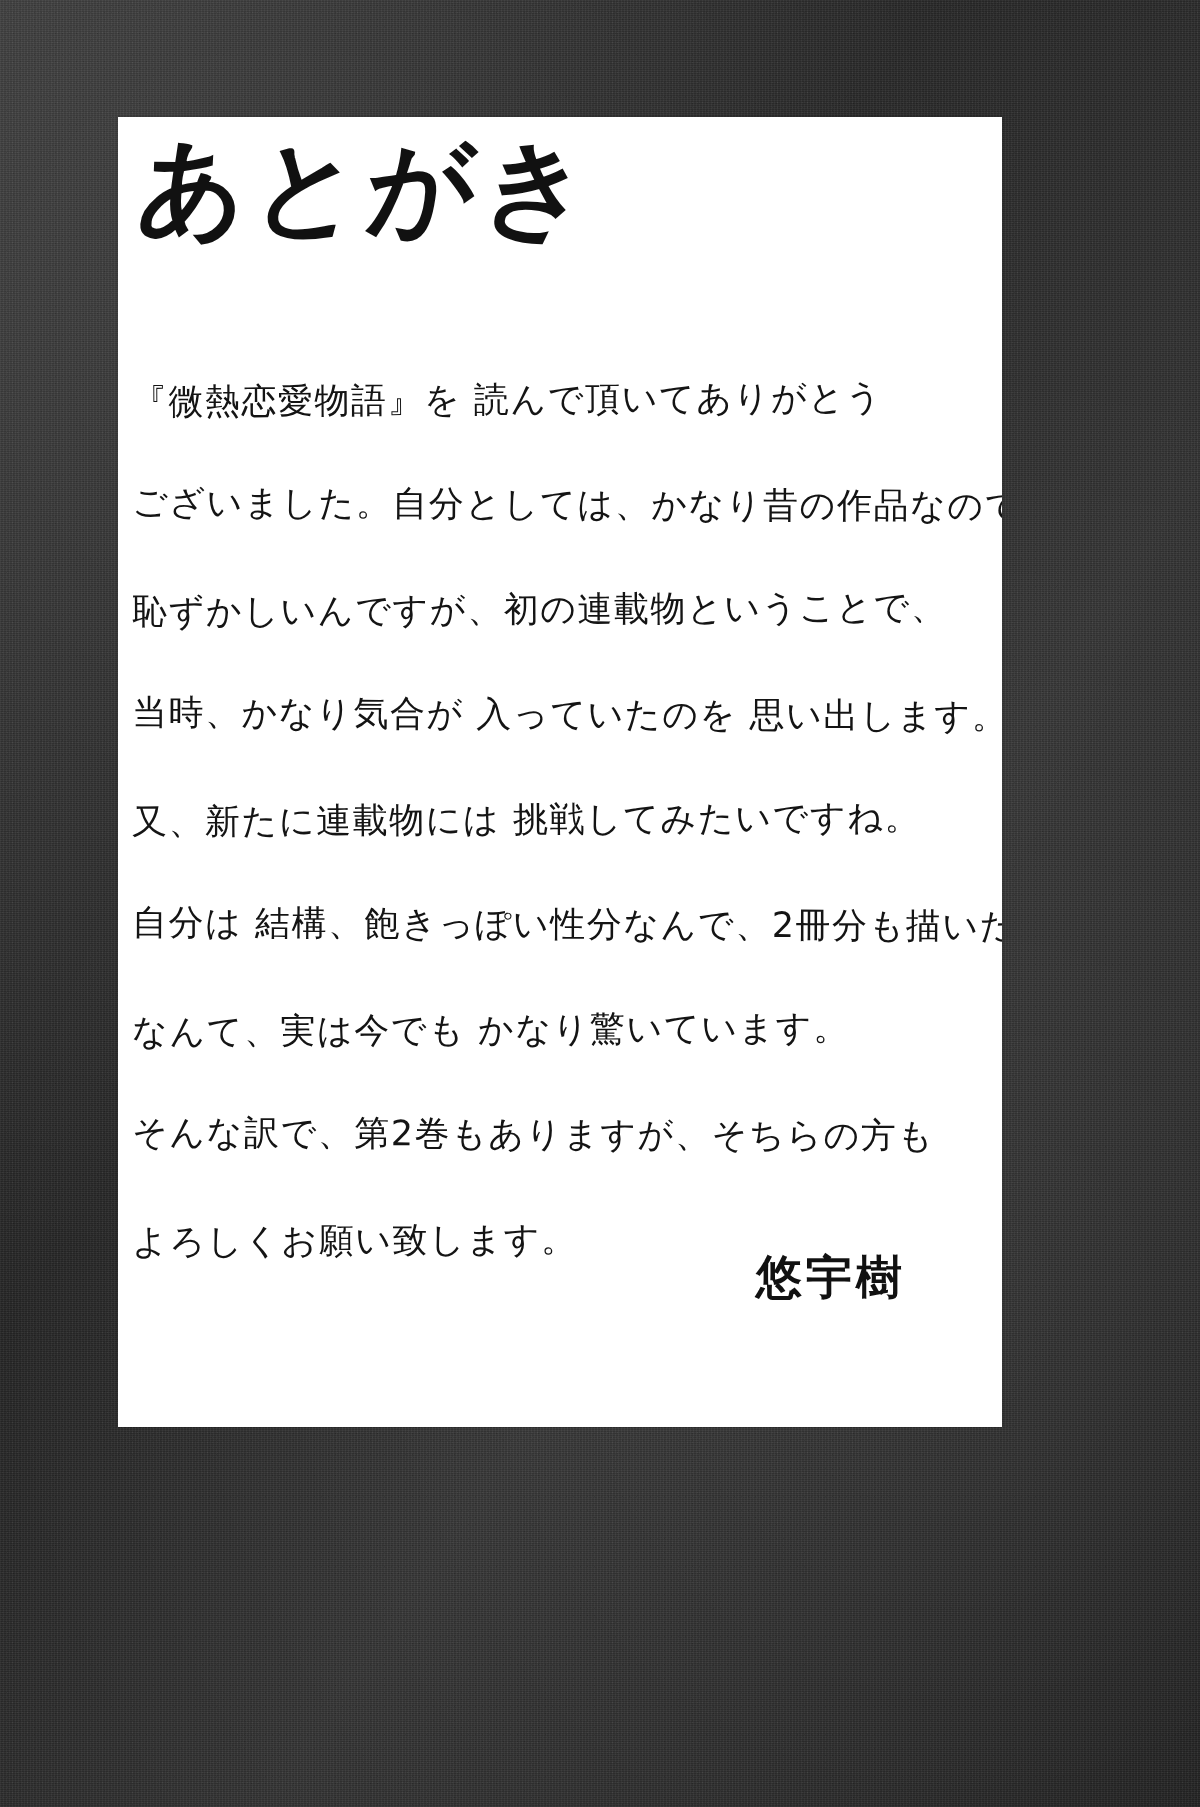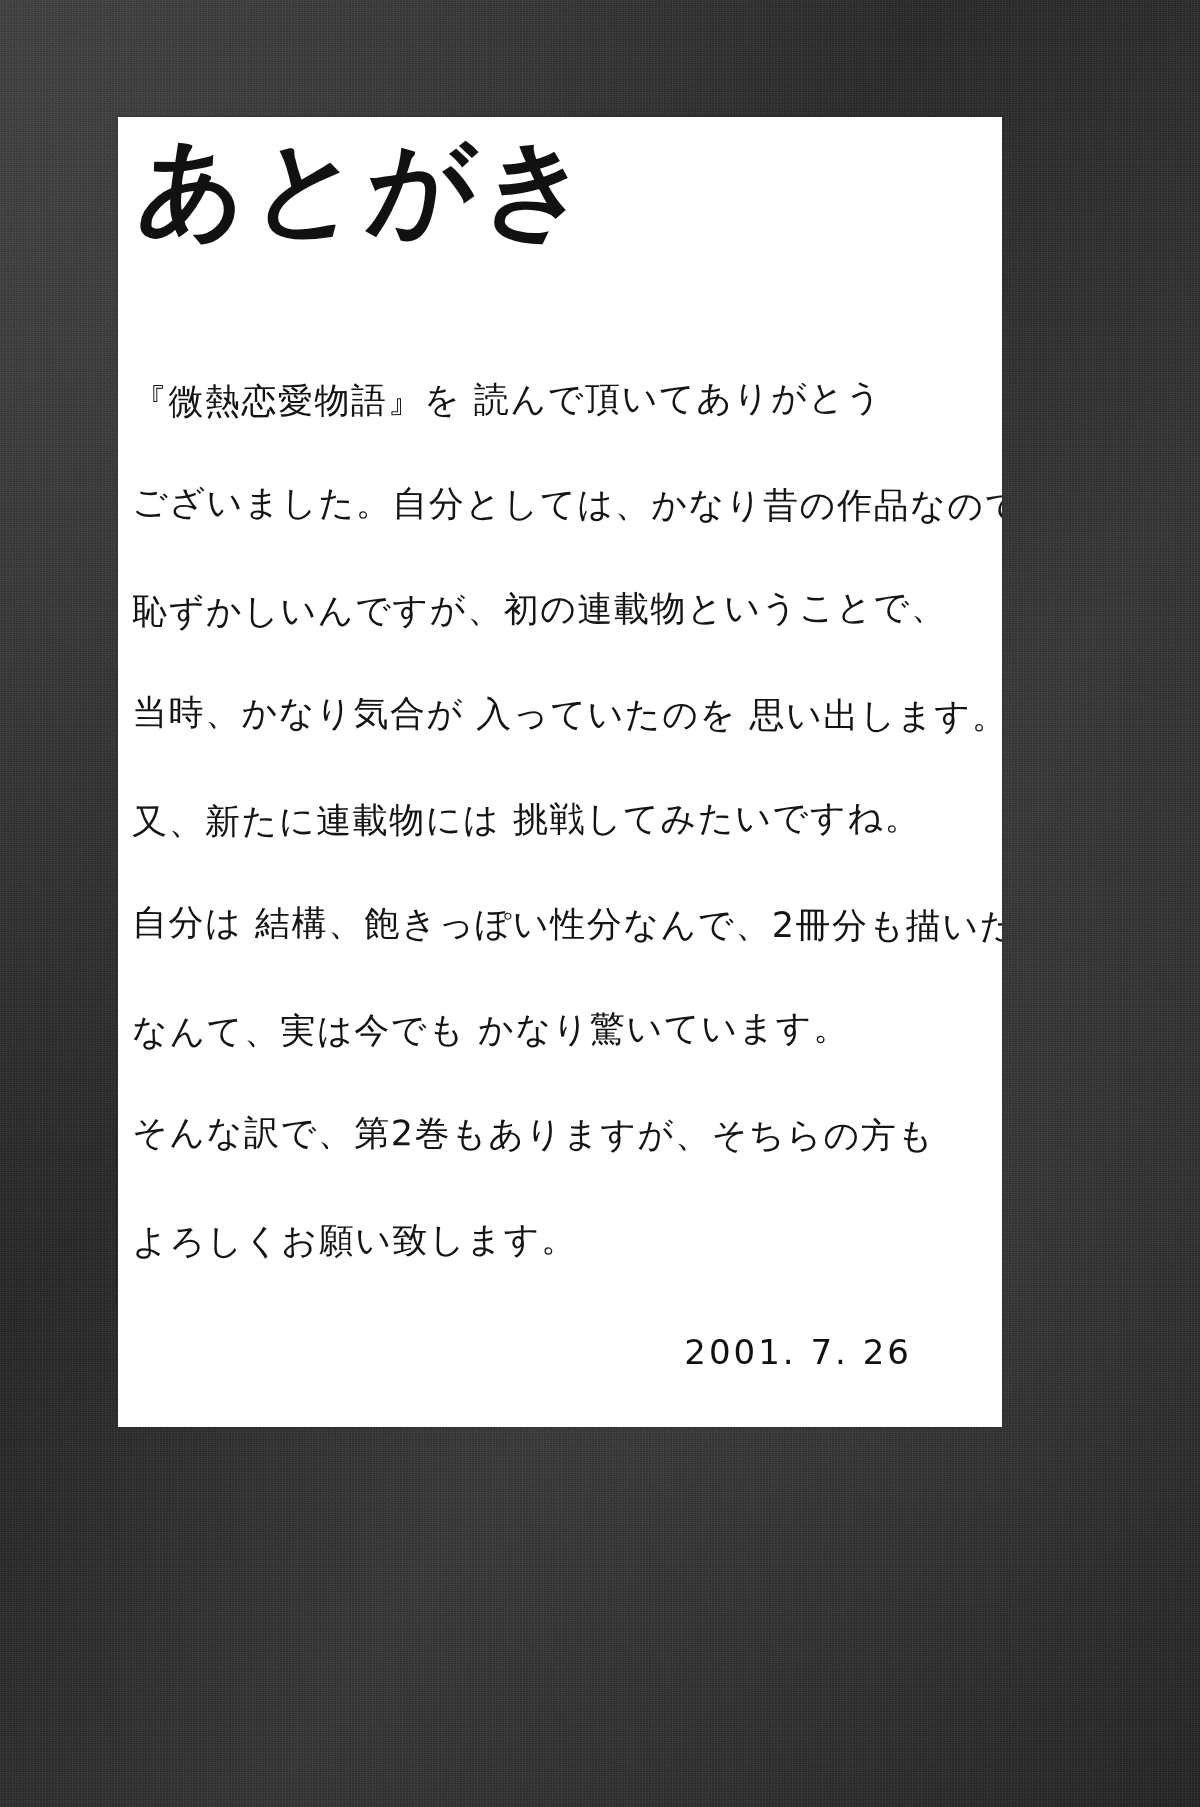--- a/index.html
+++ b/index.html
@@ -123,17 +123,17 @@
       <span class="ln">ございました。自分としては、かなり昔の作品なので</span>
       <span class="ln">恥ずかしいんですが、初の連載物ということで、</span>
       <span class="ln">当時、かなり気合が 入っていたのを 思い出します。</span>
       <span class="ln">又、新たに連載物には 挑戦してみたいですね。</span>
       <span class="ln">自分は 結構、飽きっぽい性分なんで、2冊分も描いた</span>
       <span class="ln">なんて、実は今でも かなり驚いています。</span>
       <span class="ln">そんな訳で、第2巻もありますが、そちらの方も</span>
       <span class="ln">よろしくお願い致します。</span>
     </div>
 
+    <div class="signature">悠宇樹</div>
 
-    <div class="sig-date">2001. 7. 26</div>
 
   </div>
 </div>
 
 </body></html>

